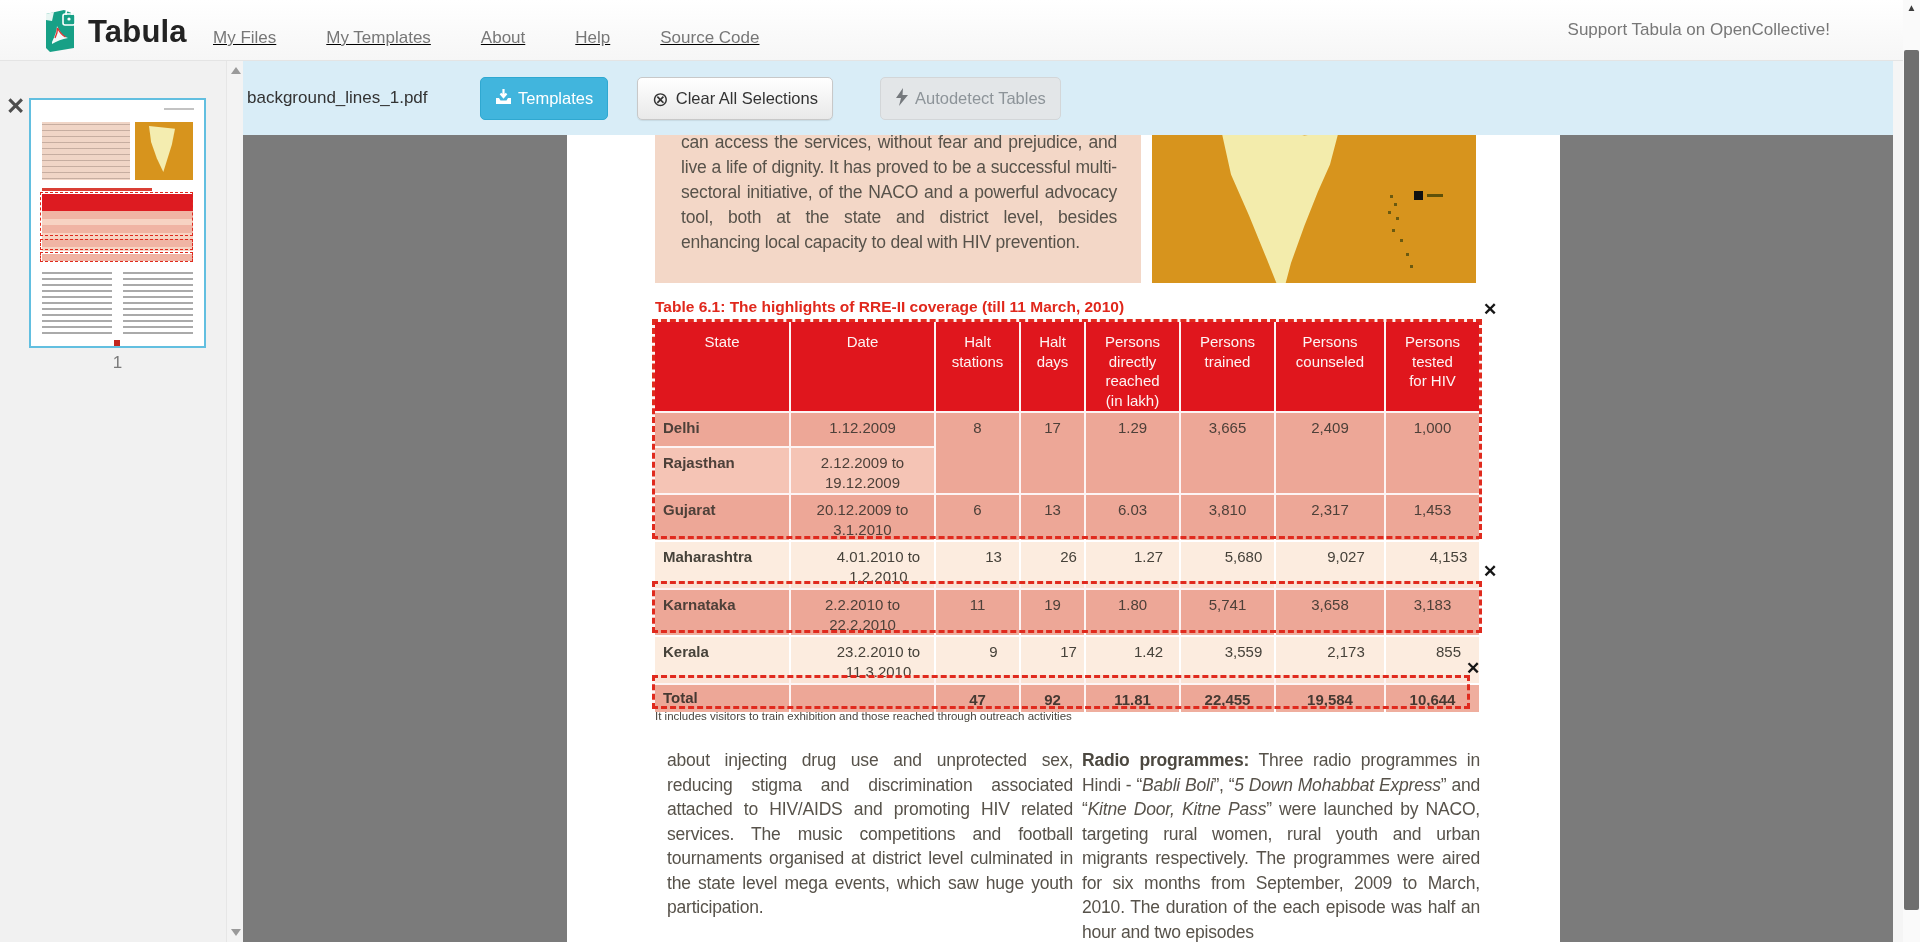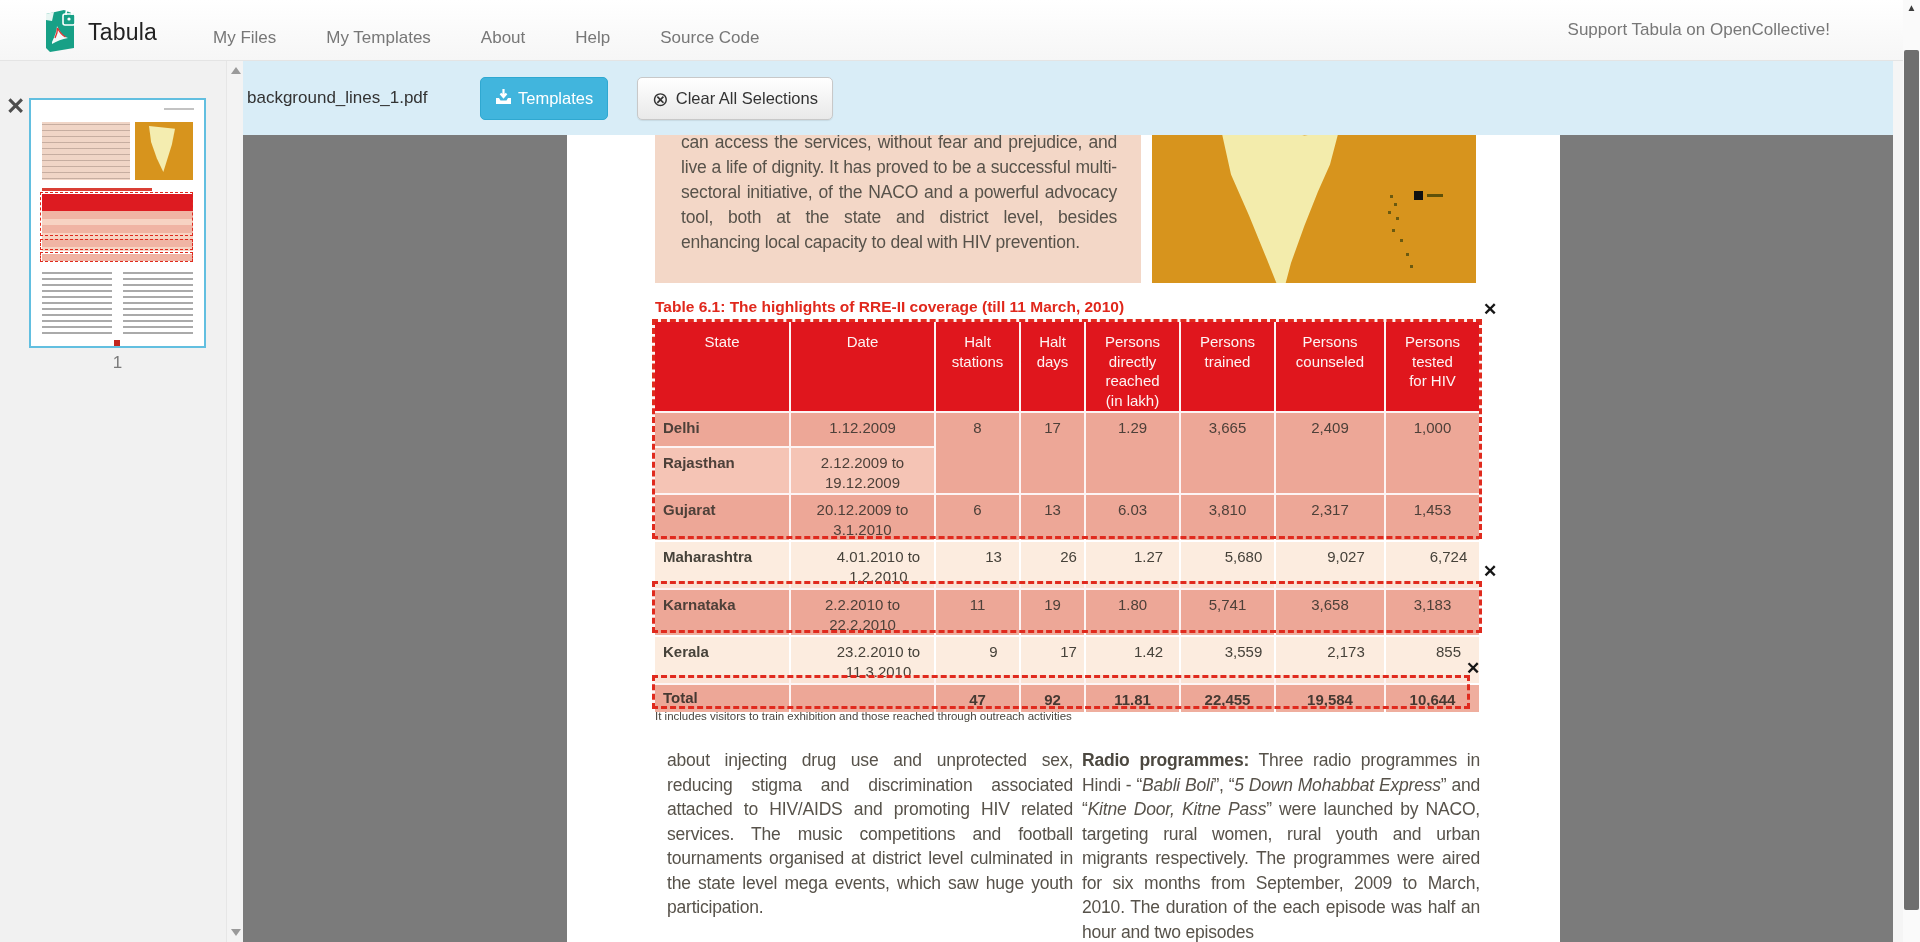--- a/index.html
+++ b/index.html
@@ -3,22 +3,22 @@
 <meta charset="utf-8">
 <style>
   * { margin:0; padding:0; box-sizing:border-box; }
   html,body { width:1920px; height:942px; overflow:hidden; background:#f5f5f5;
               font-family:"Liberation Sans", sans-serif; }
 
   
   .navbar { position:absolute; left:0; top:0; width:1920px; height:61px;
             background:linear-gradient(#ffffff,#f6f6f6); border-bottom:1px solid #e4e4e4; z-index:30; }
   .brand { position:absolute; left:42px; top:8px; display:flex; align-items:center; cursor:pointer; }
-  .brand-name { font-size:23px; font-weight:normal; color:#222; margin-left:10px; letter-spacing:.2px;text-align:center; }
-  .nav-links { position:absolute; left:188px; top:0; height:76px; display:flex; align-items:center; }
+  .brand-name { font-size:31px; font-weight:bold; color:#222; margin-left:10px; letter-spacing:.2px;text-align:center; }
+  .nav-links { position:absolute; left:188px; top:0; height:76px; display:flex; align-items:center;text-decoration:underline; }
   .nav-link { color:#777; font-size:17px; padding:0 25px; height:60px; line-height:60px; cursor:pointer; white-space:nowrap; }
   .support { position:absolute; right:90px; top:0; height:60px; line-height:60px; color:#777; font-size:17px; cursor:pointer; }
 
   
   .b-scroll { position:absolute; right:0; top:0; width:17px; height:942px; background:#fafafa; z-index:40; }
   .b-scroll .arr { position:absolute; left:0; top:2px; width:17px; text-align:center; color:#3c3c3c; font-size:10px; cursor:pointer; }
   .b-thumb { position:absolute; left:1px; top:50px; width:15px; height:860px; background:#6f6f6f; border-radius:2px; cursor:pointer; }
 
   
   .toolbar { position:absolute; left:243px; top:61px; width:1650px; height:74px; background:#d9edf7; z-index:20; }
@@ -149,20 +149,28 @@
       </svg>
     </span>
     <span>Templates</span>
   </div>
 
   <div class="btn btn-clear">
     <span class="glyph">⊗</span>
     <span>Clear All Selections</span>
   </div>
 
+  <div class="btn btn-auto">
+    <span>
+      <svg class="icon-svg" width="14" height="18" viewBox="0 0 14 18" style="margin-right:6px;">
+        <polygon points="8,0 1,10 6,10 4,18 13,7 7.5,7" fill="#75797d"></polygon>
+      </svg>
+    </span>
+    <span>Autodetect Tables</span>
+  </div>
 
 </div>
 
 <div class="sidebar">
   <span class="thumb-close">✕</span>
 
   <div class="thumb">
     <span class="t-line" style="right:10px; top:8px; width:30px; height:2px;"></span>
     <span class="t-pink"></span>
     <span class="t-map">
@@ -266,21 +274,21 @@
       </tr>
       <tr class="r-maharashtra" style="height:48px">
         <td class="state">Maharashtra</td>
         <td>4.01.2010 to
 1.2.2010</td>
         <td>13</td>
         <td>26</td>
         <td>1.27</td>
         <td>5,680</td>
         <td>9,027</td>
-        <td>6,724</td>
+        <td>4,153</td>
       </tr>
       <tr class="r-karnataka" style="height:46px">
         <td class="state">Karnataka</td>
         <td>2.2.2010 to
 22.2.2010</td>
         <td>11</td>
         <td>19</td>
         <td>1.80</td>
         <td>5,741</td>
         <td>3,658</td>

